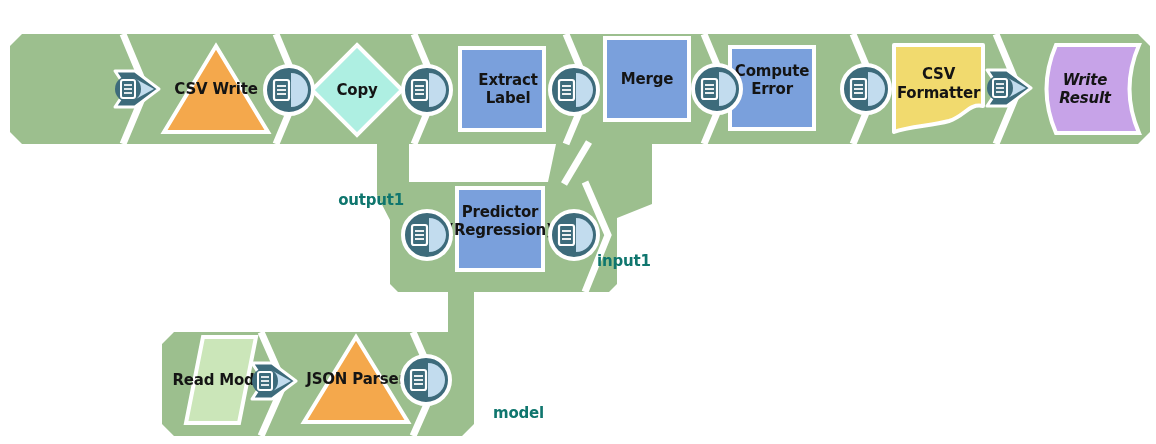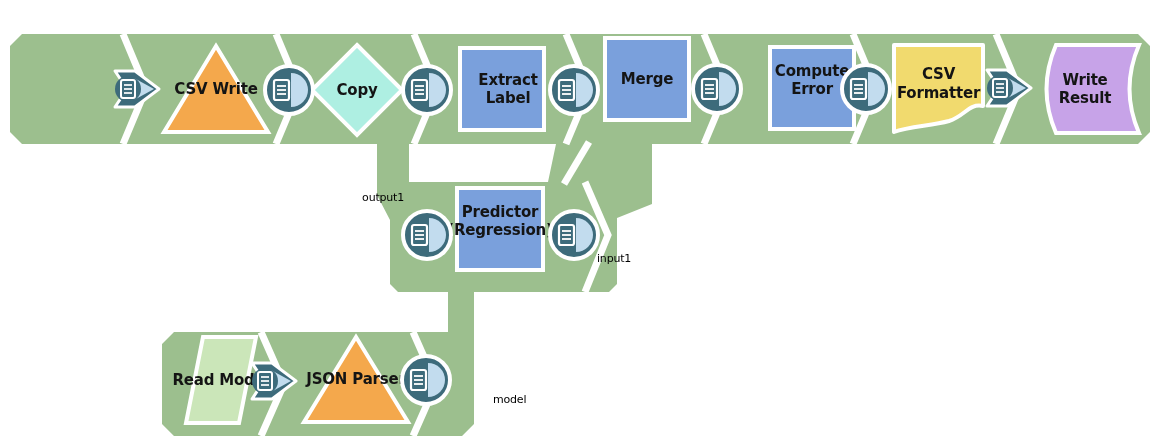--- a/index.html
+++ b/index.html
@@ -13,21 +13,21 @@
   .nlabel{
     position:absolute;inset:0;display:flex;align-items:center;justify-content:center;
     z-index:2;pointer-events:none;
   }
   .nlabel span{
     white-space:pre;text-align:center;font-weight:700;font-size:15px;line-height:1.22;
     color:#141414;letter-spacing:-0.2px;
   }
   .conn{position:absolute;z-index:4;}
   .plabel{
-    position:absolute;z-index:2;font-weight:400;font-size:11px;color:#000000;
+    position:absolute;z-index:2;font-weight:700;font-size:15px;color:#0f766e;
     letter-spacing:-0.2px;white-space:pre;
   }
 </style>
 </head>
 <body>
 
 <div class="stage">
 
   <svg class="belt" width="1156" height="444" viewBox="0 0 1156 444">
     <path fill="#9cbf8e" d="M22,34 L1138,34 L1150,46 L1150,132 L1138,144 L22,144 L10,132 L10,46 Z"></path>
@@ -43,21 +43,21 @@
       <polyline points="853,34 876,89 853,144"></polyline>
       <polyline points="996,34 1019,89 996,144"></polyline>
       <polyline points="585,182 608,235 585,292"></polyline>
       <polyline points="261,332 284,384 261,436"></polyline>
       <polyline points="413,332 436,384 413,436"></polyline>
     </g>
   </svg>
 
   <div class="plabel" style="left:322px;top:191px;width:82px;text-align:right;">output1</div>
   <div class="plabel" style="left:597px;top:252px;">input1</div>
-  <div class="plabel" style="left:493px;top:393px;">model</div>
+  <div class="plabel" style="left:493px;top:404px;">model</div>
 
 
   <div class="node" style="left:160px;top:42px;width:112px;height:94px">
     <svg width="112" height="94" viewBox="0 0 112 94">
       <polygon points="56,4 108,90 4,90" fill="#f4a84c" stroke="#ffffff" stroke-width="4"></polygon>
     </svg>
     <div class="nlabel">
         <span>CSV Write</span>
       </div>
   </div>
@@ -83,21 +83,21 @@
 
   <div class="node" style="left:603px;top:36px;width:88px;height:86px">
     <svg width="88" height="86" viewBox="0 0 88 86">
       <rect x="2" y="2" width="84" height="82" fill="#7aa0dc" stroke="#ffffff" stroke-width="4"></rect>
     </svg>
     <div class="nlabel">
         <span>Merge</span>
       </div>
   </div>
 
-  <div class="node" style="left:768px;top:45px;width:88px;height:70px">
+  <div class="node" style="left:728px;top:45px;width:88px;height:70px">
     <svg width="88" height="86" viewBox="0 0 88 86">
       <rect x="2" y="2" width="84" height="82" fill="#7aa0dc" stroke="#ffffff" stroke-width="4"></rect>
     </svg>
     <div class="nlabel">
         <span>Compute
 Error</span>
       </div>
   </div>
 
   <div class="node" style="left:891px;top:42px;width:95px;height:93px">
@@ -107,21 +107,21 @@
     <div class="nlabel" style="padding-bottom:10px;">
         <span>CSV
 Formatter</span>
       </div>
   </div>
 
   <div class="node" style="left:1040px;top:42px;width:102px;height:94px">
     <svg width="102" height="94" viewBox="0 0 102 94">
       <path d="M16,3 L99,3 Q80,47 99,91 L16,91 Q-3,47 16,3 Z" fill="#c7a3e8" stroke="#ffffff" stroke-width="4"></path>
     </svg>
-    <div class="nlabel" style="padding-right:12px;">
+    <div class="nlabel" style="padding-right:12px;font-style:italic;">
         <span>Write
 Result</span>
       </div>
   </div>
 
   <div class="node" style="left:455px;top:186px;width:90px;height:70px">
     <svg width="90" height="86" viewBox="0 0 90 86">
       <rect x="2" y="2" width="86" height="82" fill="#7aa0dc" stroke="#ffffff" stroke-width="4"></rect>
     </svg>
     <div class="nlabel">

